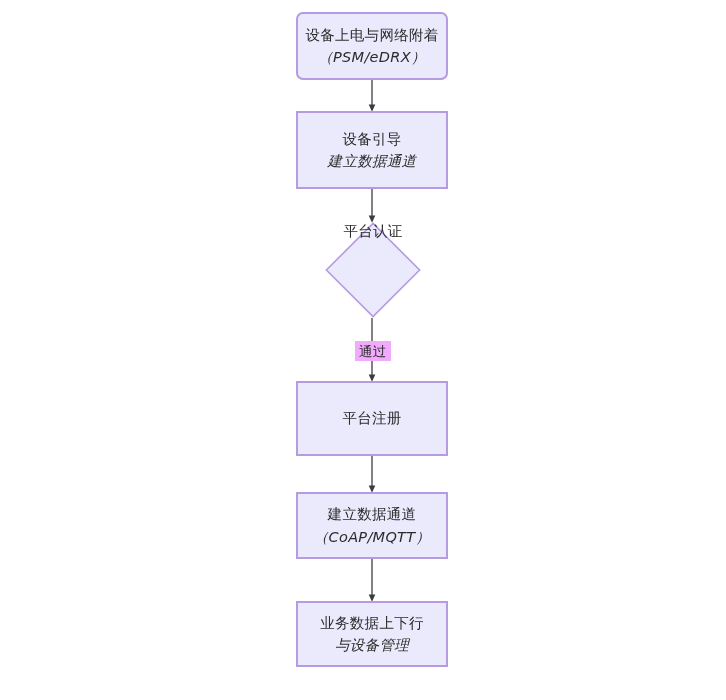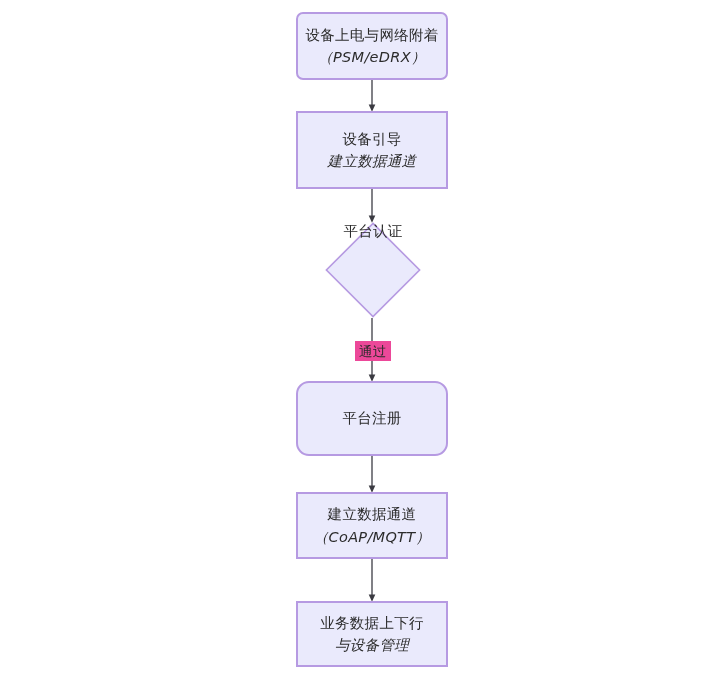--- a/index.html
+++ b/index.html
@@ -77,21 +77,21 @@
     font-size: 14.5px;
     color: #2b2b2b;
     letter-spacing: 0.3px;
     text-align: center;
   }
 
   
   .edge-label {
     position: absolute;
     z-index: 3;
-    background: #ec4899;
+    background: #f0abfc;
     color: #2b2b2b;
     font-size: 13.5px;
     line-height: 1.35;
     padding: 1px 4px;
     letter-spacing: 0.3px;
     white-space: nowrap;
   }
 </style>
 </head>
 <body>
@@ -128,21 +128,21 @@
 
   <div class="decision" style="left:325px; top:222px; width:96px; height:96px;">
     <svg class="diamond-shape" viewBox="0 0 96 96" preserveAspectRatio="none">
       <polygon points="48,1.4 94.6,48 48,94.6 1.4,48" fill="#eaeafc" stroke="#b69ae2" stroke-width="1.6"></polygon>
     </svg>
     <span class="decision-label">平台认证</span>
   </div>
 
   <div class="edge-label" style="left:355px; top:341px;">通过</div>
 
-  <div class="node" style="left:296px; top:381px; width:152px; height:75px;border-radius:13px;">
+  <div class="node" style="left:296px; top:381px; width:152px; height:75px;">
     <span class="line1">平台注册</span>
   </div>
 
   <div class="node" style="left:296px; top:492px; width:152px; height:67px;">
     <span class="line1">建立数据通道</span>
     <span class="line2">（CoAP/MQTT）</span>
   </div>
 
   <div class="node" style="left:296px; top:601px; width:152px; height:66px;">
     <span class="line1">业务数据上下行</span>

